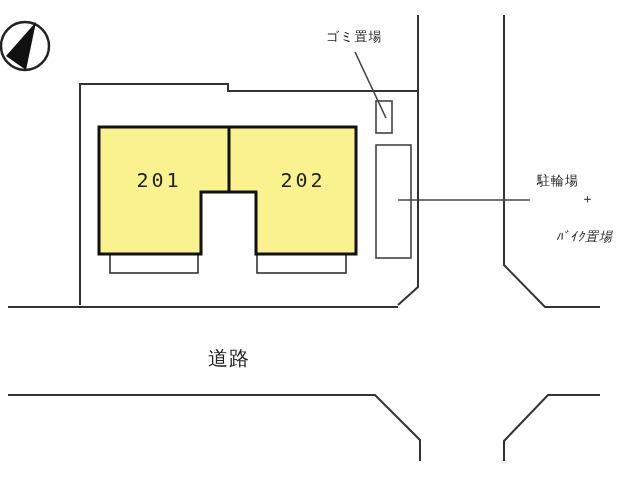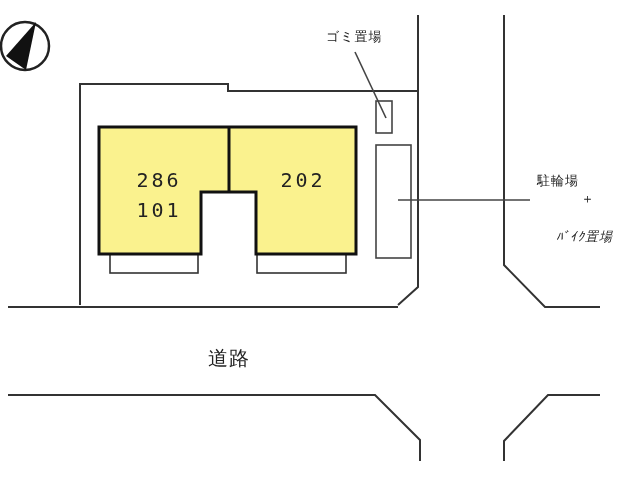--- a/index.html
+++ b/index.html
@@ -47,18 +47,17 @@
 
 <div class="label" style="left:314px; top:28px;margin-left:12px;">ゴミ置場</div>
 
 <div class="label" style="left:537px; top:172px;">駐輪場</div>
 <div class="label" style="left:581px; top:190px;">＋</div>
 <div class="label" style="left:556px; top:228px;font-style:italic;">ﾊﾞｲｸ置場</div>
 
 <div class="label" style="left:208px; top:345px; font-size:20px;">道路</div>
 
 <div class="unit" style="left:124px; top:165px; width:70px;">
-  <div>286</div>
-  <div>101</div>
+  <div>201</div>
 </div>
 <div class="unit" style="left:268px; top:165px; width:70px;text-align:center;">
   <div>202</div>
 </div>
 
 </body></html>

